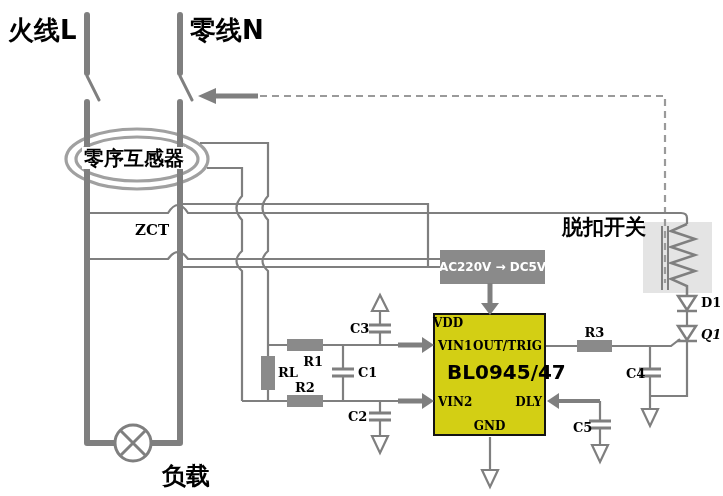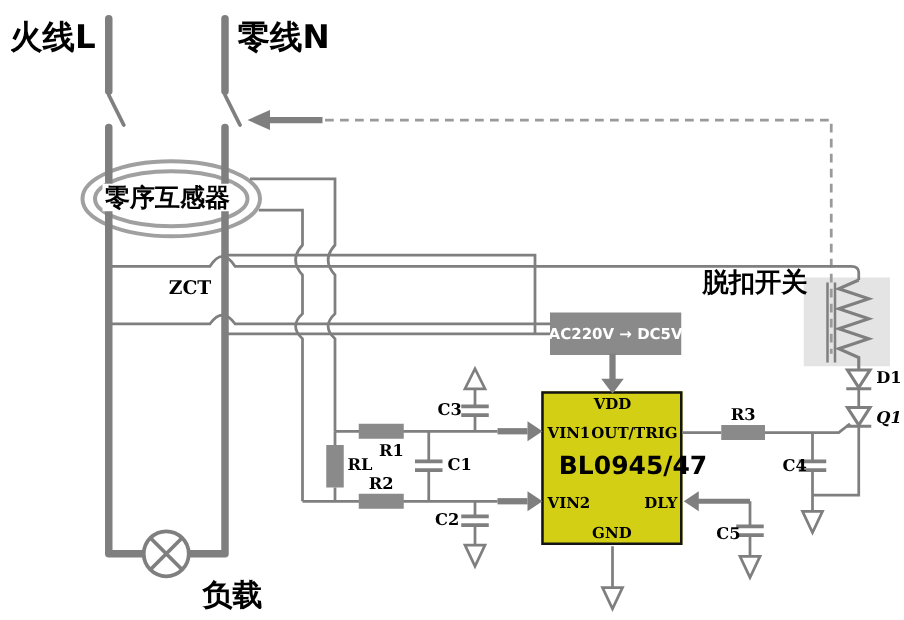--- a/index.html
+++ b/index.html
@@ -163,21 +163,21 @@
     </g>
   </svg>
 
   <div class="lbl cn-big" style="left:8px;top:17px;">火线L</div>
   <div class="lbl cn-big" style="left:190px;top:17px;">零线N</div>
   <div class="lbl zct-lbl">零序互感器</div>
   <div class="lbl comp" style="left:135px;top:191px;font-size:15px;margin-top:32px;">ZCT</div>
   <div class="lbl cn-mid" style="left:562px;top:216px;">脱扣开关</div>
   <div class="lbl cn-big" style="left:162px;top:464px;font-size:24px;">负载</div>
 
-  <div class="lbl pin" style="left:433px;top:317px;width:114px;text-align:center;">VDD</div>
+  <div class="lbl pin" style="left:433px;top:317px;width:114px;">VDD</div>
   <div class="lbl pin" style="left:438px;top:340px;">VIN1</div>
   <div class="lbl pin" style="left:542px;top:340px;transform:translateX(-100%);">OUT/TRIG</div>
   <div class="lbl chip-name">BL0945/47</div>
   <div class="lbl pin" style="left:438px;top:396px;">VIN2</div>
   <div class="lbl pin" style="left:542px;top:396px;transform:translateX(-100%);">DLY</div>
   <div class="lbl pin" style="left:433px;top:420px;width:113px;text-align:center;">GND</div>
 
   <div class="lbl comp" style="left:287px;top:355px;width:36px;text-align:right;">R1</div>
   <div class="lbl comp" style="left:278px;top:366px;">RL</div>
   <div class="lbl comp" style="left:287px;top:381px;width:36px;text-align:center;">R2</div>

